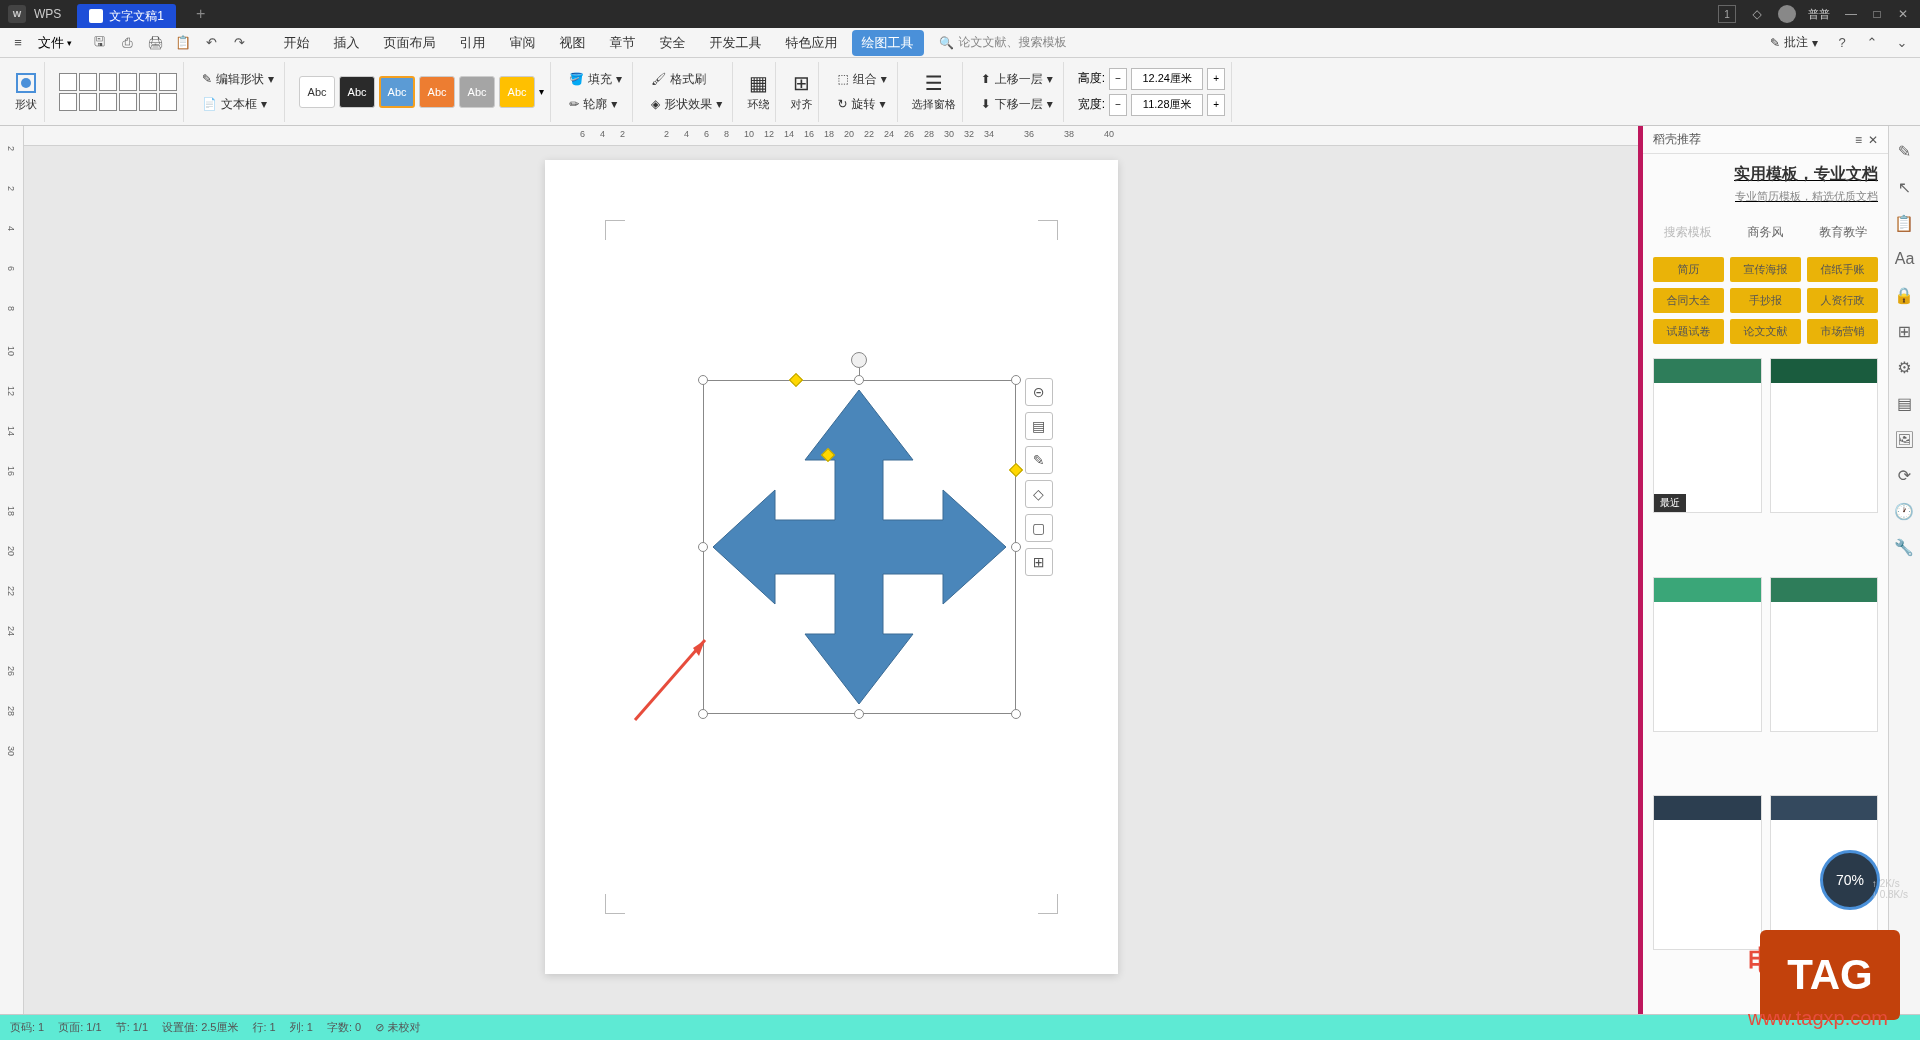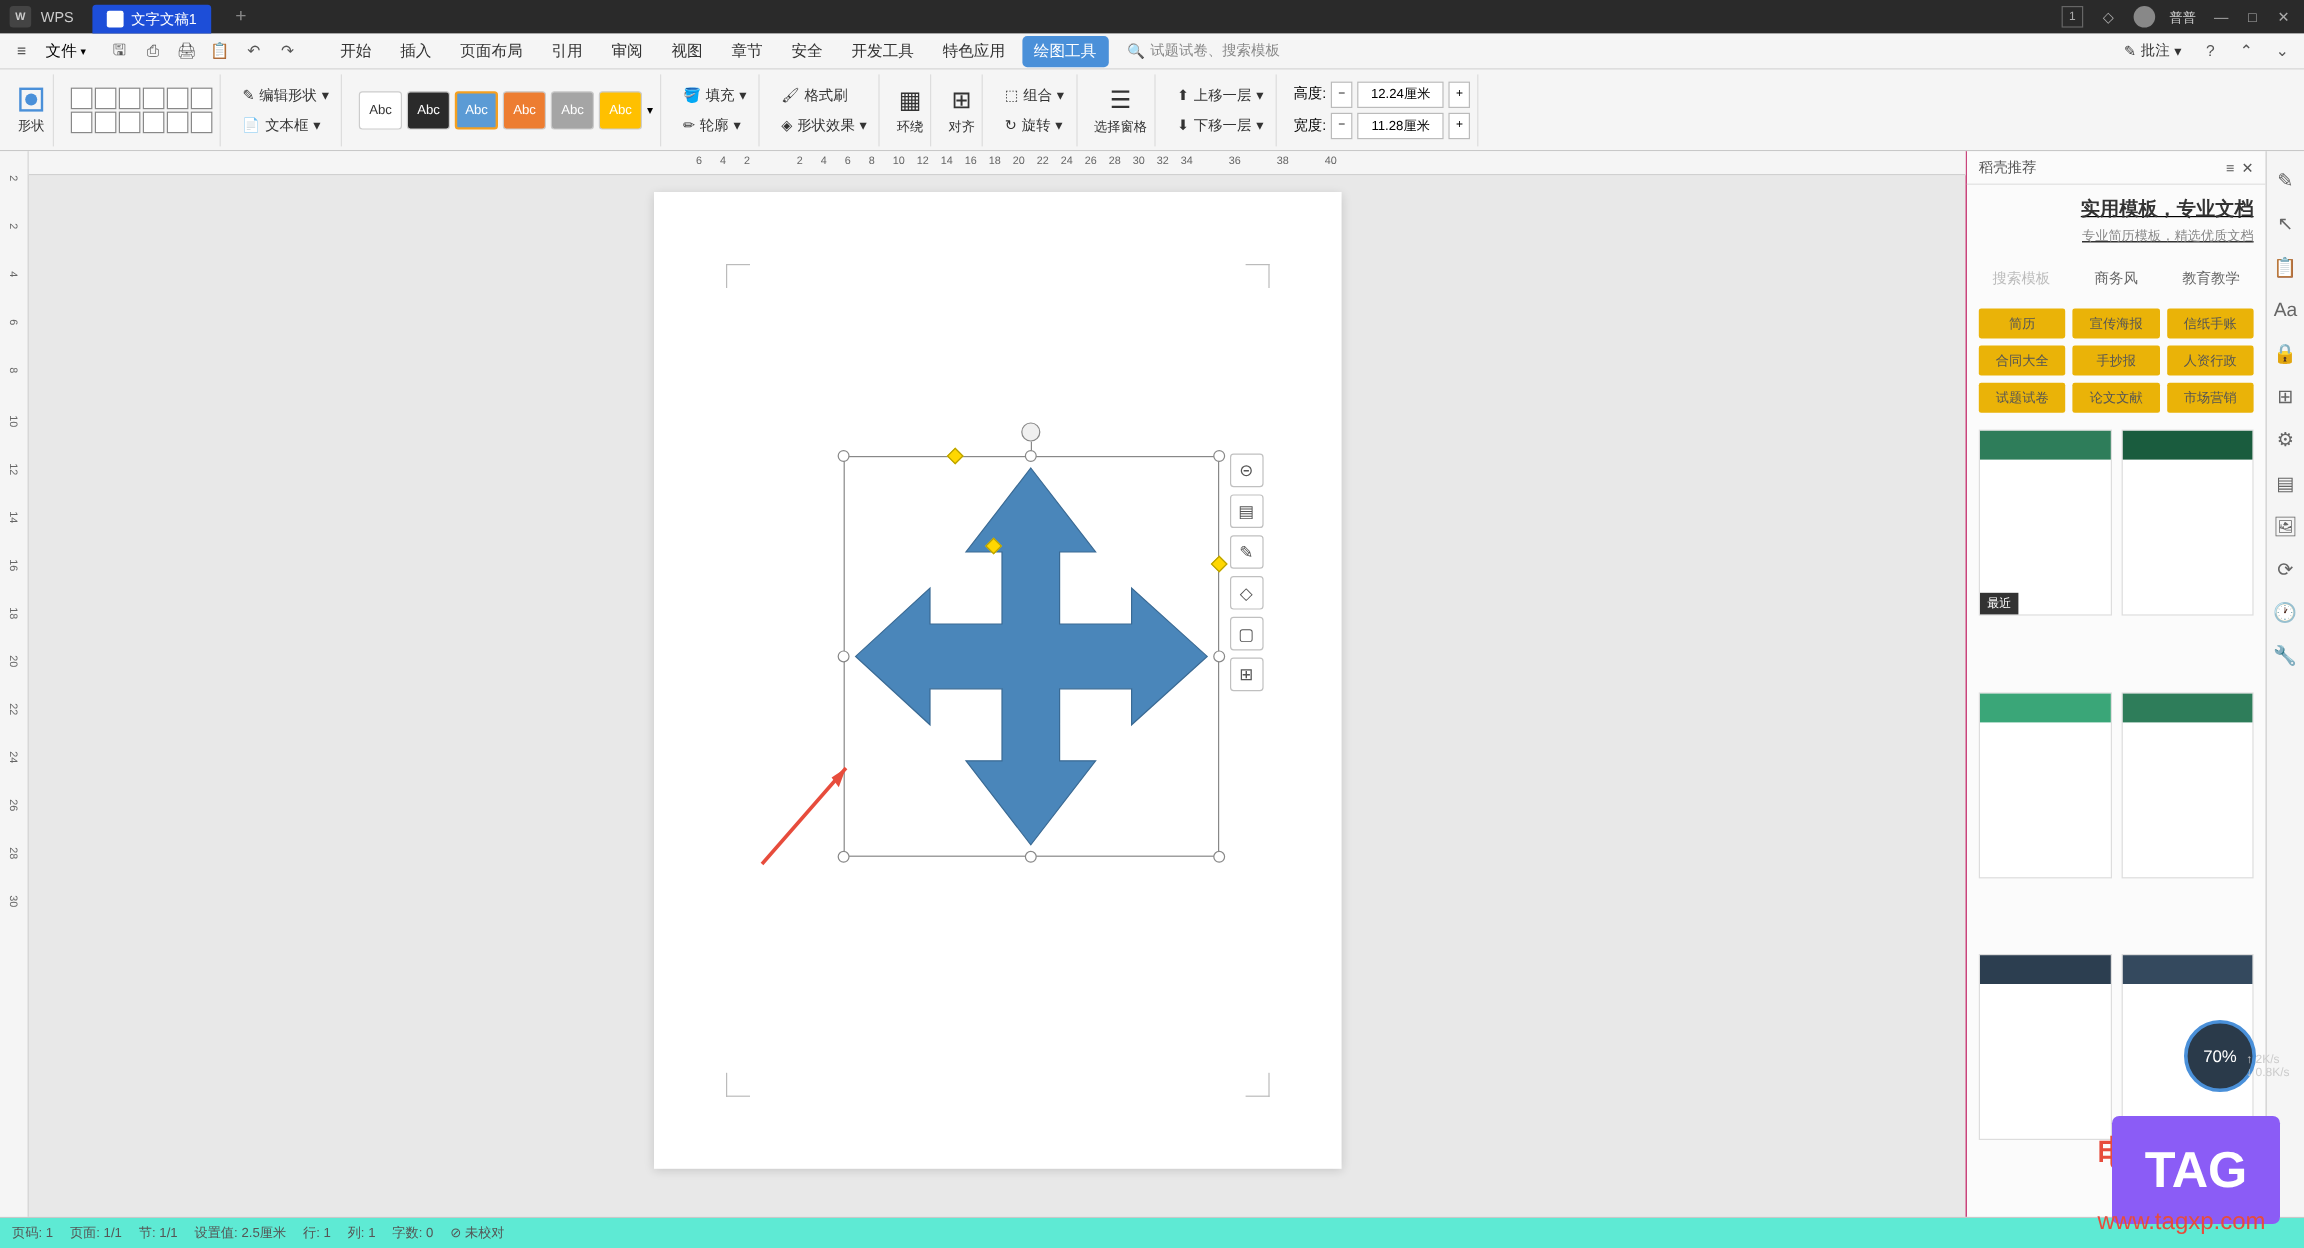--- a/index.html
+++ b/index.html
@@ -65,21 +65,21 @@
 .sel-box { position: absolute; inset: 0; border: 1px solid #888; }
 .sel-handle { position: absolute; width: 10px; height: 10px; border: 1px solid #888; background: #fff; border-radius: 50%; }
 .adj-handle { position: absolute; width: 10px; height: 10px; background: #ffd700; transform: rotate(45deg); border: 1px solid #b8a000; }
 .float-toolbar { position: absolute; top: 218px; left: 480px; display: flex; flex-direction: column; gap: 6px; }
 .float-btn { width: 28px; height: 28px; border: 1px solid #c0c0c0; background: #fff; border-radius: 3px; display: flex; align-items: center; justify-content: center; cursor: pointer; font-size: 14px; color: #555; }
 
 
 .red-arrow { position: absolute; top: 470px; left: 80px; }
 
 
-.right-panel { width: 250px; background: #fbfbfb; border-left: 1px solid #be185d; display: flex; flex-direction: column; }
+.right-panel { width: 250px; background: #fbfbfb; border-left: 5px solid #be185d; display: flex; flex-direction: column; }
 .panel-header { height: 28px; display: flex; align-items: center; justify-content: space-between; padding: 0 10px; font-size: 12px; color: #555; border-bottom: 1px solid #e0e0e0; }
 .panel-title-row { text-align: right; padding: 10px; text-decoration: underline; }
 .panel-title { font-size: 16px; font-weight: bold; color: #333; }
 .panel-subtitle { font-size: 11px; color: #888; margin-top: 4px; }
 .panel-tabs { display: flex; gap: 8px; padding: 6px 10px; font-size: 12px; }
 .panel-tab { flex: 1; text-align: center; padding: 4px; cursor: pointer; color: #666; }
 .panel-tab.placeholder { color: #bbb; }
 .tag-grid { display: grid; grid-template-columns: repeat(3, 1fr); gap: 6px; padding: 6px 10px; }
 .tag-btn { background: #eab308; padding: 5px; text-align: center; font-size: 11px; color: #555; cursor: pointer; border-radius: 2px; }
 .template-grid { display: grid; grid-template-columns: 1fr 1fr; gap: 8px; padding: 8px 10px; overflow-y: auto; flex: 1; }
@@ -92,21 +92,21 @@
 .side-icon { width: 22px; height: 22px; display: flex; align-items: center; justify-content: center; cursor: pointer; color: #666; font-size: 16px; }
 
 
 .statusbar { height: 26px; background: #5eead4; border-top: 1px solid #c8c8c8; display: flex; align-items: center; padding: 0 10px; font-size: 11px; color: #555; gap: 14px; }
 
 
 .speed-badge { position: absolute; right: 40px; bottom: 130px; width: 60px; height: 60px; border-radius: 50%; background: #2a3a4a; color: #fff; display: flex; flex-direction: column; align-items: center; justify-content: center; font-size: 14px; border: 3px solid #4a90d9; }
 .speed-label { position: absolute; right: 12px; bottom: 140px; font-size: 10px; color: #ccc; }
 .watermark1 { position: absolute; right: 32px; bottom: 60px; font-size: 28px; font-weight: bold; color: #e74c3c; }
 .watermark2 { position: absolute; right: 32px; bottom: 10px; font-size: 20px; color: #e74c3c; }
-.tag-badge { position: absolute; right: 20px; bottom: 20px; width: 140px; height: 90px; background: #8b5cf6; color: #fff; display: flex; align-items: center; justify-content: center; font-size: 42px; font-weight: bold; border-radius: 6px; }
+.tag-badge { position: absolute; right: 20px; bottom: 20px; width: 140px; height: 90px; background: #c2410c; color: #fff; display: flex; align-items: center; justify-content: center; font-size: 42px; font-weight: bold; border-radius: 6px; }
 </style>
 </head>
 <body>
 
 <div class="titlebar">
   <div class="titlebar-left">
     <div class="wps-logo">W</div>
     <span>WPS</span>
     <div class="doc-tab">
       <span class="doc-icon"></span>
@@ -150,21 +150,21 @@
       <span class="menu-tab">审阅</span>
       <span class="menu-tab">视图</span>
       <span class="menu-tab">章节</span>
       <span class="menu-tab">安全</span>
       <span class="menu-tab">开发工具</span>
       <span class="menu-tab">特色应用</span>
       <span class="menu-tab active">绘图工具</span>
     </div>
     <div class="search-box">
       <span>🔍</span>
-      <span>试题试卷、搜索模板</span>
+      <span>论文文献、搜索模板</span>
     </div>
   </div>
   <div class="menu-right">
     <span class="ribbon-small-btn">✎ <span>批注</span> ▾</span>
     <span class="menu-icon">?</span>
     <span class="menu-icon">⌃</span>
     <span class="menu-icon">⌄</span>
   </div>
 </div>
 

